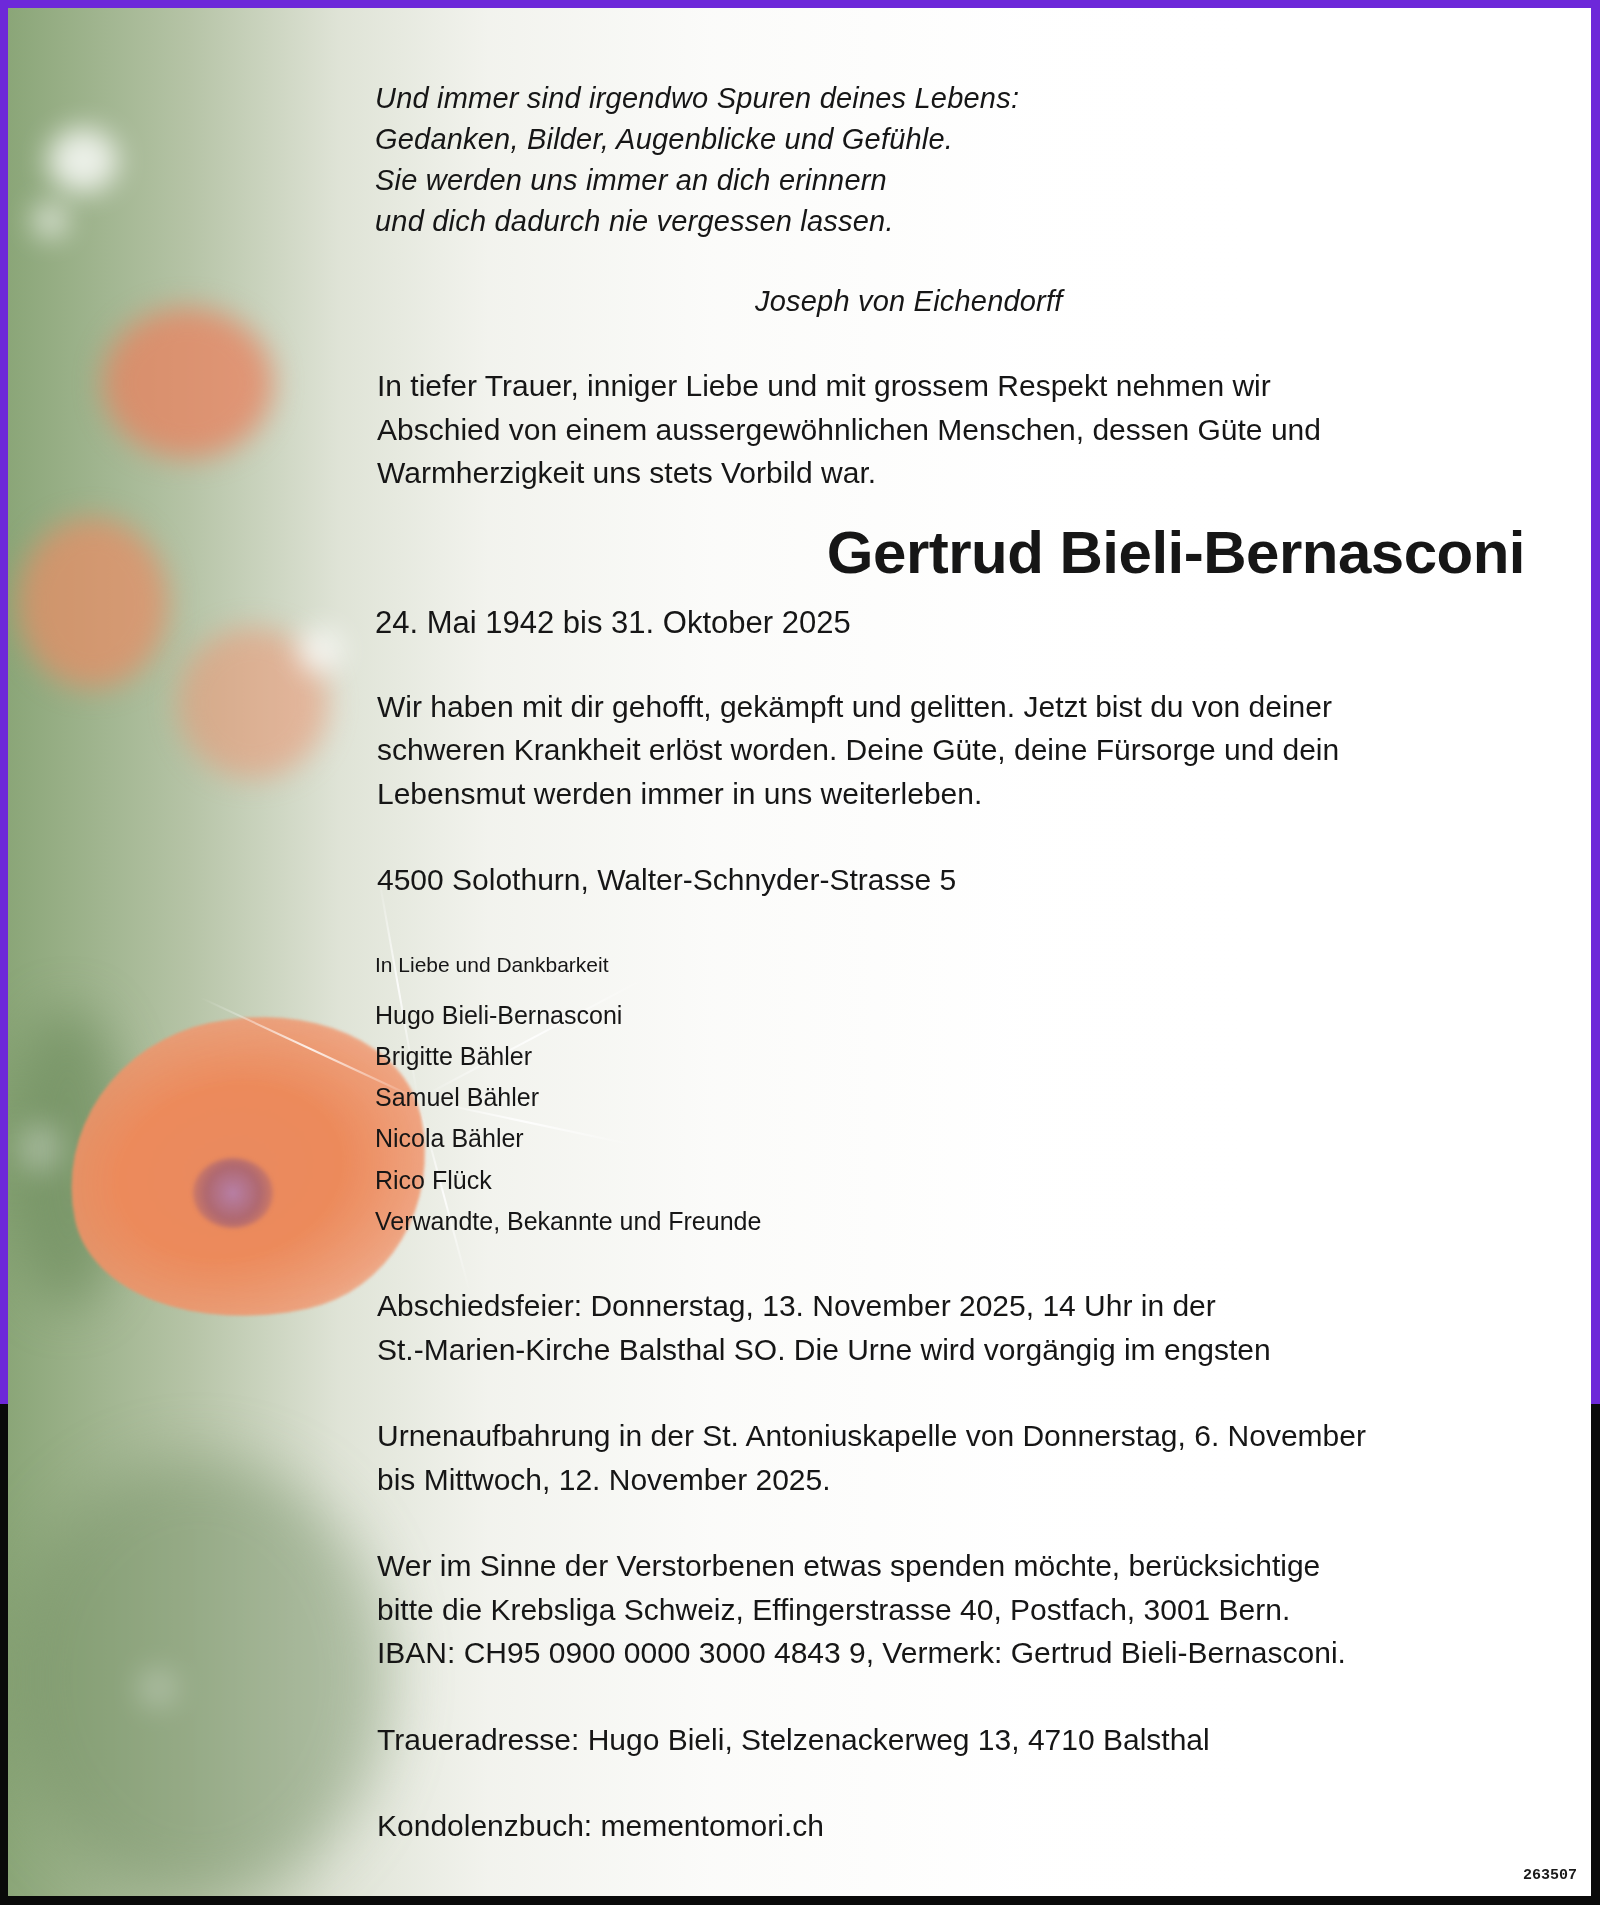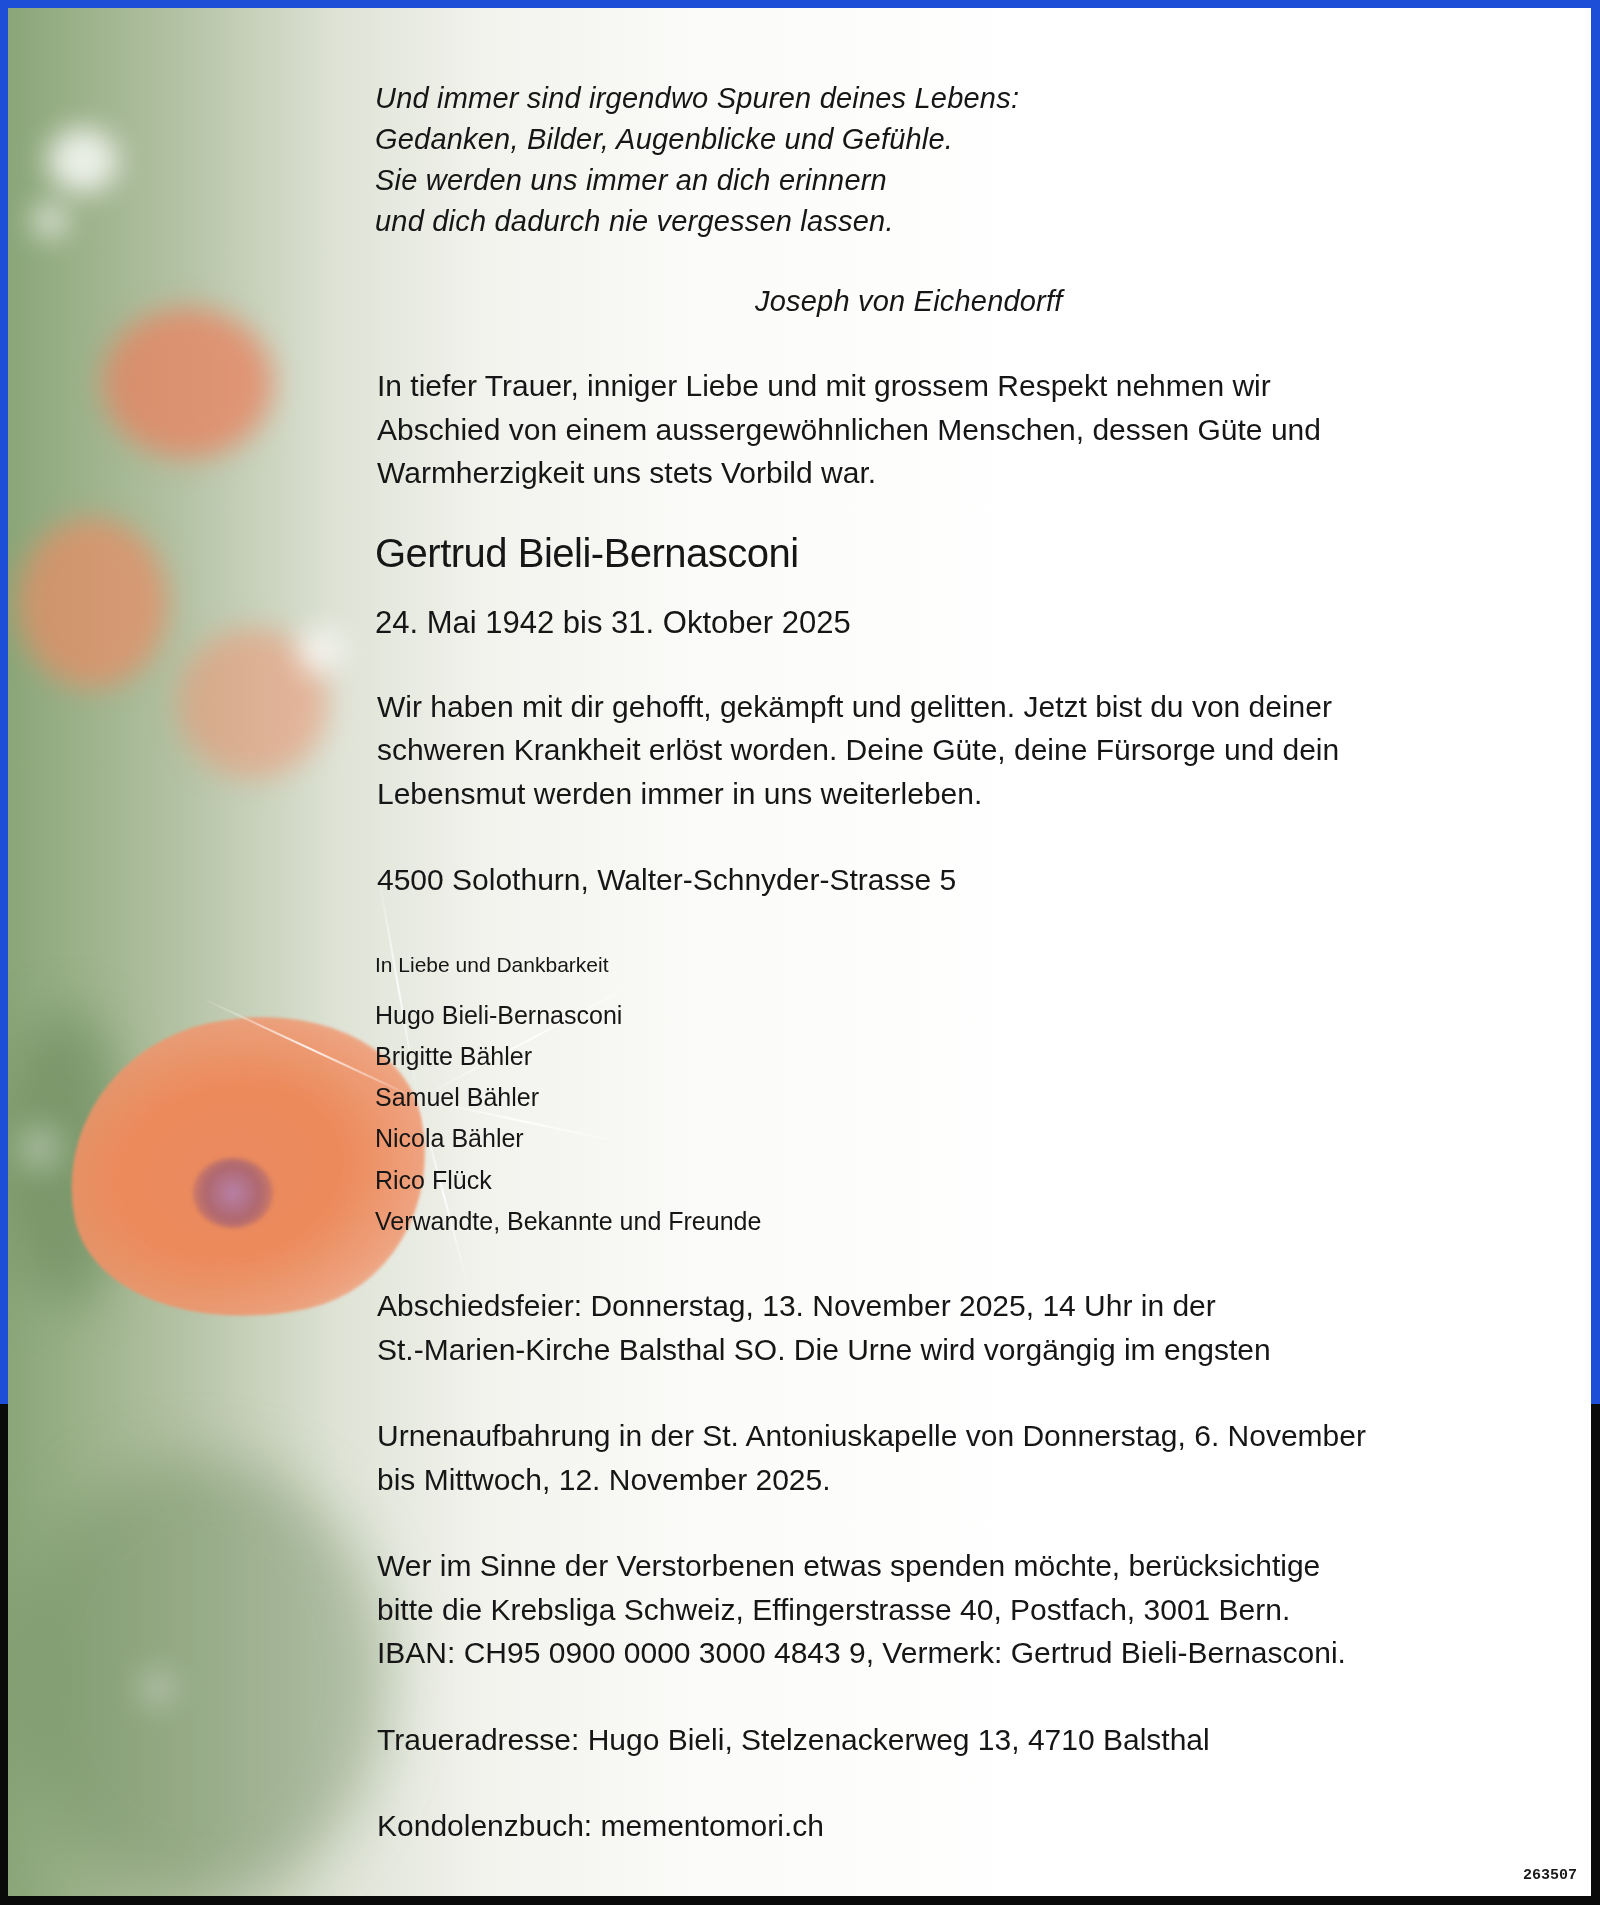--- a/index.html
+++ b/index.html
@@ -8,21 +8,21 @@
       width: 1600px;
       height: 1905px;
       background: #0a0a0a;
       overflow: hidden;
     }
     .frame {
       position: absolute;
       left: 0; top: 0;
       width: 1600px;
       height: 1404px;
-      background: #1d4ed8;
+      background: #6d28d9;
     }
     .page {
       position: absolute;
       left: 8px; top: 8px;
       width: 1583px;
       height: 1888px;
       background: #ffffff;
       overflow: hidden;
     }
     
@@ -82,25 +82,26 @@
       margin-top: 39px;
     }
     .para {
       font-size: 30px;
       line-height: 41.5px;
       margin: 2px;
     }
     .gap-quote { height: 41px; }
     .gap { height: 41px; }
     .name {
-      font-size: 40px;
-      font-weight: normal;
+      font-size: 60px;
+      font-weight: bold;
       line-height: 70px;
       margin-top: 24px;
       letter-spacing: -0.5px;
+      text-align: right;
     }
     .dates {
       font-size: 31px;
       line-height: 41px;
       margin-top: 14px;
     }
     .mourners-title { font-size: 21px; line-height: 41px; }
     .mourners { margin-top: 10px; }
     .mourner { font-size: 25px; line-height: 41.3px; }
     .ref {

